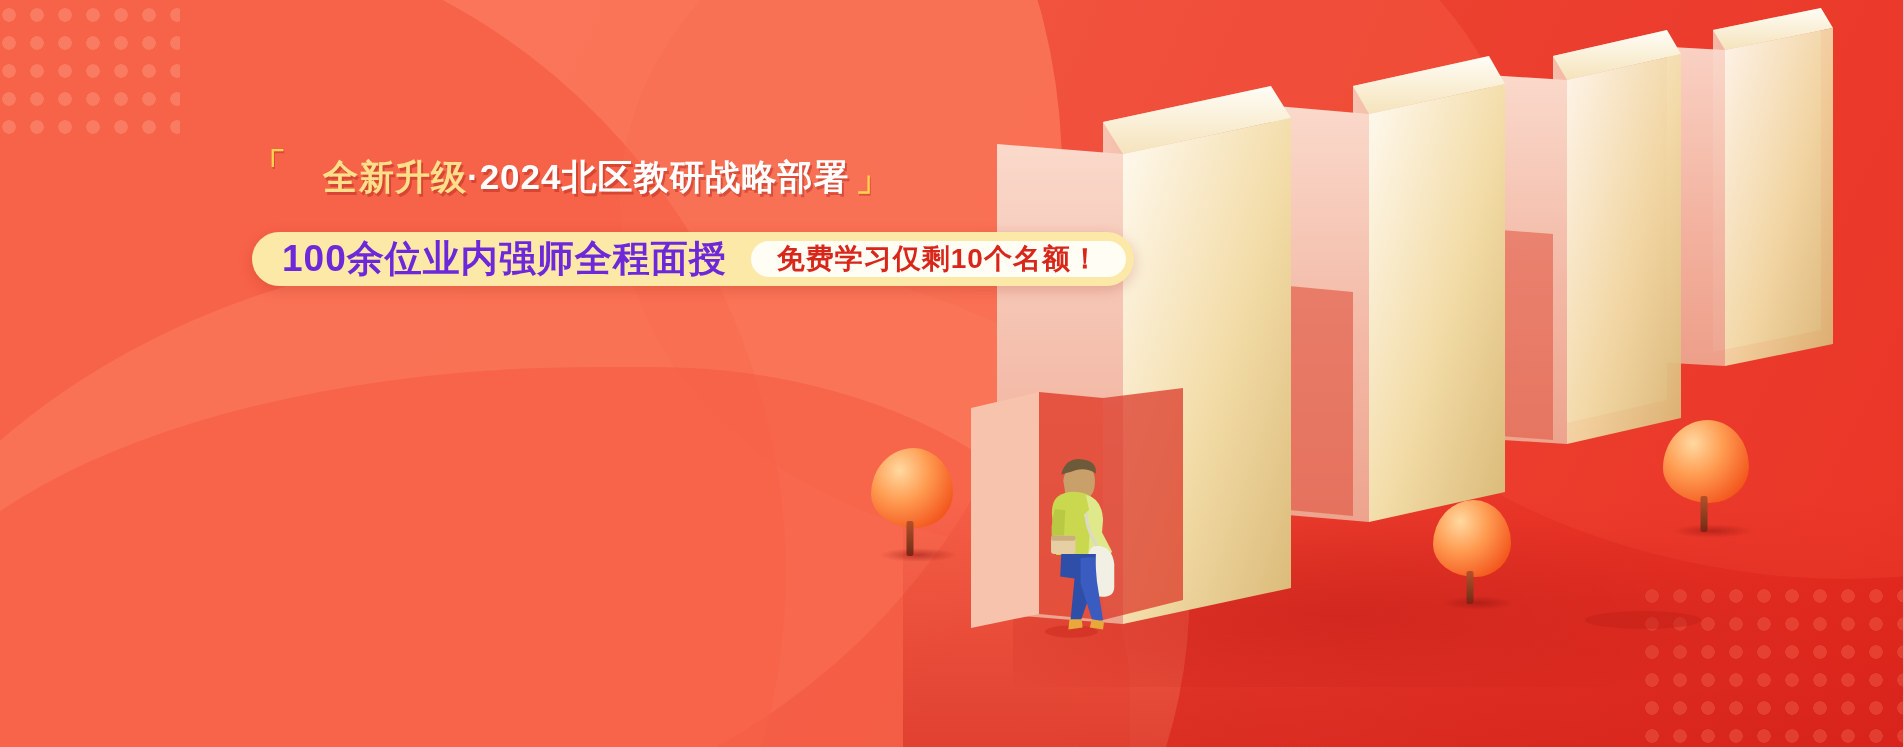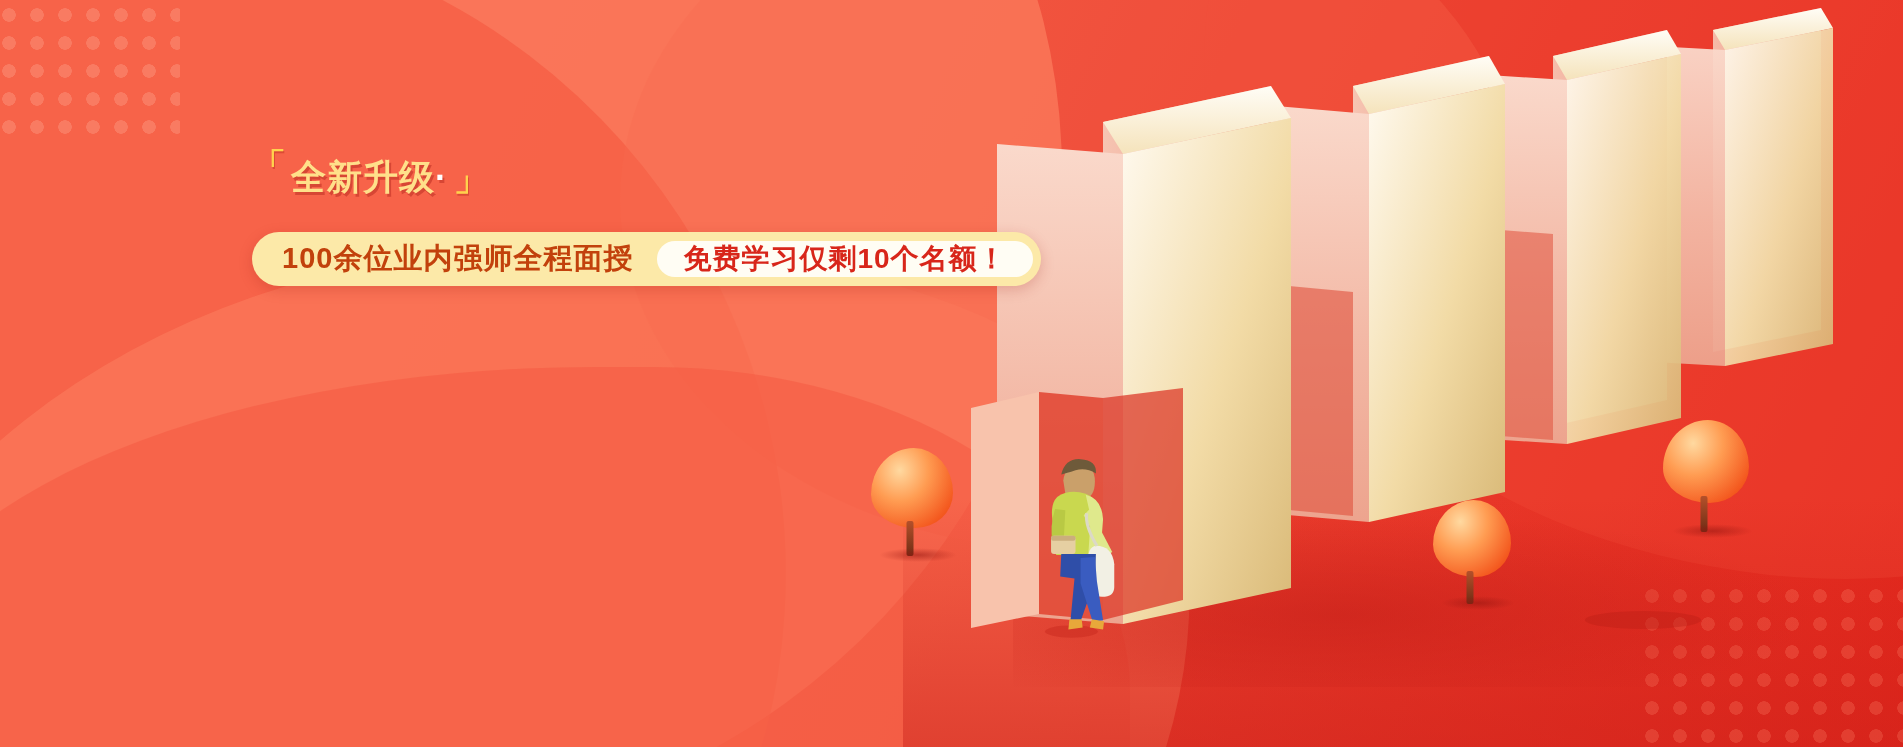--- a/index.html
+++ b/index.html
@@ -43,39 +43,39 @@
 
   
   .copy{position:absolute;left:252px;top:150px;width:760px;}
 
   .subtitle{position:relative;height:54px;display:flex;align-items:center;
     font-size:35px;font-weight:bold;letter-spacing:1px;white-space:nowrap;}
   .brk{color:#ffd24d;font-weight:bold;font-size:34px;
     text-shadow:1px 2px 0 rgba(170,30,20,.35);}
   .brk-l{margin-right:4px;align-self:flex-start;line-height:.9;}
   .brk-r{margin-left:6px;align-self:flex-end;line-height:1.5;}
-  .sub-gold{color:#ffe08a;text-shadow:2px 3px 0 rgba(176,36,26,.45);}
+  .sub-gold{color:#ffe08a;text-shadow:2px 3px 0 rgba(176,36,26,.45);margin-left:32px;}
   .sub-white{color:#ffffff;text-shadow:2px 3px 0 rgba(176,36,26,.45);}
 
   .title{margin-top:14px;font-size:93px;line-height:1.04;font-weight:bold;
     letter-spacing:2px;white-space:nowrap;
     color:#fdf0cf;
     text-shadow:
        3px 3px 0 #f7d79a,
        6px 6px 0 rgba(186,38,28,.55),
        9px 10px 14px rgba(150,25,18,.35);
     background:linear-gradient(180deg,#fffaf0 0%,#fdeec9 48%,#f6d79b 100%);
     -webkit-background-clip:text;background-clip:text;
     -webkit-text-fill-color:transparent;
     filter:drop-shadow(5px 6px 0 rgba(190,40,28,.50));}
 
   .badge{margin-top:28px;display:inline-flex;align-items:center;
     height:54px;border-radius:27px;background:#fce9a8;padding:0 8px 0 30px;
     box-shadow:0 4px 14px rgba(160,28,20,.22);white-space:nowrap;}
-  .badge-left{font-size:29px;font-weight:bold;color:#c2410c;letter-spacing:1px;
+  .badge-left{font-size:37px;font-weight:bold;color:#6d28d9;letter-spacing:1px;
     padding-right:24px;}
   .badge-right{display:inline-flex;align-items:center;height:36px;
     border-radius:22px;background:#fffdf4;padding:0 26px;
     font-size:28px;font-weight:bold;color:#d8261a;letter-spacing:1px;}
 
   
   .illo{position:absolute;right:0;top:0;width:950px;height:747px;}
   .shadow-wash{position:absolute;left:60px;bottom:60px;width:820px;height:180px;
     background:radial-gradient(ellipse at 40% 60%,rgba(196,30,24,.55),rgba(196,30,24,0) 68%);}
   .tree{position:absolute;}
@@ -202,20 +202,21 @@
       <div class="tshadow"></div>
     </div>
   </div>
 
   <div class="copy">
 
     <div class="subtitle">
       <span class="brk brk-l">「</span>
       <span class="sub-gold">全新升级</span>
       <span class="sub-white"> · </span>
+      <span class="sub-white">2024北区教研战略部署</span>
       <span class="brk brk-r">」</span>
     </div>
 
 
     <div class="badge">
       <span class="badge-left">100余位业内强师全程面授</span>
       <span class="badge-right">免费学习仅剩10个名额！</span>
     </div>
 
   </div>

